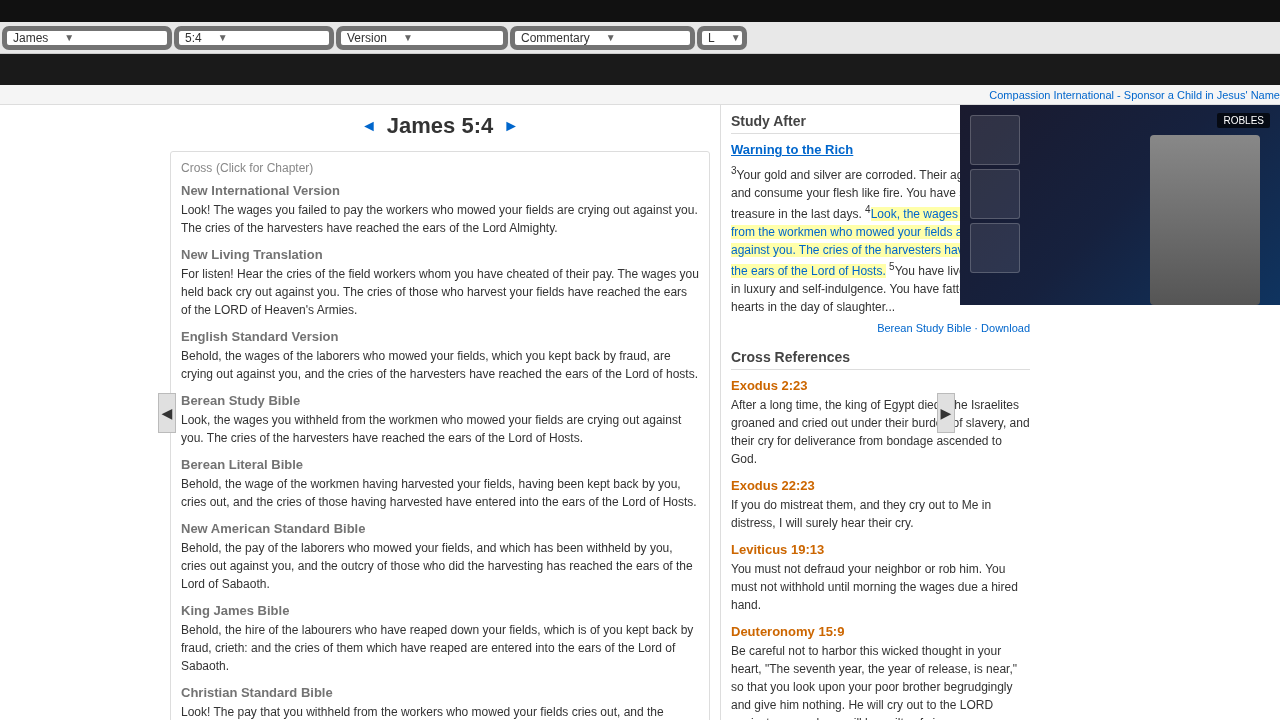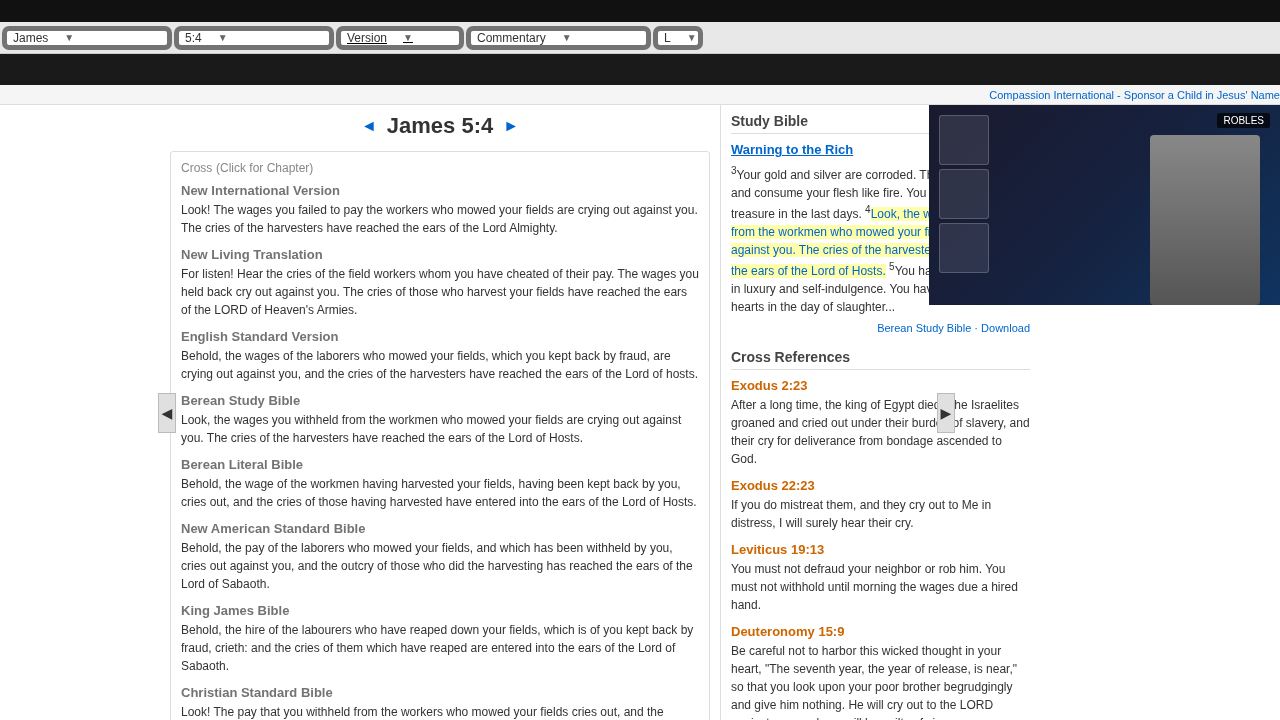--- a/index.html
+++ b/index.html
@@ -12,21 +12,21 @@
     
     
     #toolbar { display: flex; background: #e8e8e8; border-bottom: 1px solid #ccc; height: 32px; align-items: center; padding: 0 2px; gap: 2px; width: 100%; }
     
     .toolbar-select { display: flex; align-items: center; background: #fff; border: 5px solid #737373; border-radius: 7px; height: 24px; padding: 0 6px; cursor: pointer; font-size: 12px; gap: 16px; }
     .toolbar-select span { color: #333; }
     .toolbar-select .arrow { color: #666; font-size: 10px; }
     
     #select-book { width: 170px; }
     #select-verse { width: 160px; }
-    #select-version { width: 128px; text-decoration: underline; }
+    #select-version { width: 172px; }
     #select-commentary { width: 185px; }
     #select-l { width: 50px; }
     
     
     #ad-bar { background: #f5f5f5; border-bottom: 1px solid #ddd; height: 20px; display: flex; align-items: center; justify-content: flex-end; margin-top: 31px; }
     #ad-bar a { color: #0066cc; font-size: 11px; text-decoration: none; }
     
     
     #main-content { display: flex; flex: 1; overflow: hidden; position: relative; background: #fff; }
     
@@ -64,21 +64,21 @@
     .study-text { color: #333; font-size: 12px; line-height: 1.5; margin-bottom: 6px; }
     .study-text .highlight { background-color: #ffffaa; color: #0066cc; }
     .study-source { color: #0066cc; font-size: 11px; text-align: right; display: block; }
     .study-source a { color: #0066cc; text-decoration: none; }
     
     .cross-ref-block { margin-bottom: 10px; }
     .cross-ref-name { color: #cc6600; font-size: 13px; font-weight: bold; margin-bottom: 3px; display: block; cursor: pointer; text-decoration: none; }
     .cross-ref-text { color: #333; font-size: 12px; line-height: 1.5; }
     
     
-    #video-panel { position: absolute; right: 0; top: 0; width: 351px; height: 200px; background: #a16207; overflow: hidden; }
+    #video-panel { position: absolute; right: 0; top: 0; width: 320px; height: 200px; background: #a16207; overflow: hidden; }
     #video-overlay { width: 100%; height: 100%; background: linear-gradient(135deg, #1a1a2e 0%, #16213e 50%, #0f3460 100%); display: flex; align-items: center; justify-content: center; position: relative; }
     #video-person { width: 110px; height: 170px; background: #555; position: absolute; right: 20px; bottom: 0; border-radius: 4px; overflow: hidden; }
     #video-person-img { width: 100%; height: 100%; background: linear-gradient(180deg, #888 0%, #555 100%); }
     #video-badge { position: absolute; top: 8px; right: 10px; background: rgba(0,0,0,0.7); color: #fff; font-size: 10px; padding: 2px 6px; border-radius: 2px; }
     #video-items { position: absolute; left: 10px; top: 10px; display: flex; flex-direction: column; gap: 4px; }
     .video-item-box { background: rgba(255,255,255,0.1); border: 1px solid rgba(255,255,255,0.2); width: 50px; height: 50px; border-radius: 3px; }
     
     
     ::-webkit-scrollbar { width: 6px; }
     ::-webkit-scrollbar-track { background: #f1f1f1; }
@@ -177,21 +177,21 @@
                 <a class="translation-name">Contemporary English Version</a>
               </div>
             </div>
         </div>
       </div>
     </div>
 
     <div id="right-panel">
       
       <div>
-        <div class="right-section-header">Study Bible</div>
+        <div class="right-section-header">Study After</div>
         <a class="study-title">Warning to the Rich</a>
         <div class="study-text">
           <sup>3</sup>Your gold and silver are corroded. Their against you and consume your flesh like fire. You have stored up treasure in the last days. <sup>4</sup><span class="highlight">Look, the wages you withheld from the workmen who mowed your fields are crying out against you. The cries of the harvesters have reached the ears of the Lord of Hosts.</span> <sup>5</sup>You have lived on earth in luxury and self-indulgence. You have fattened your hearts in the day of slaughter...
         </div>
         <div class="study-source">
           <a>Berean Study Bible</a> · <a>Download</a>
         </div>
       </div>
       
       <br>

